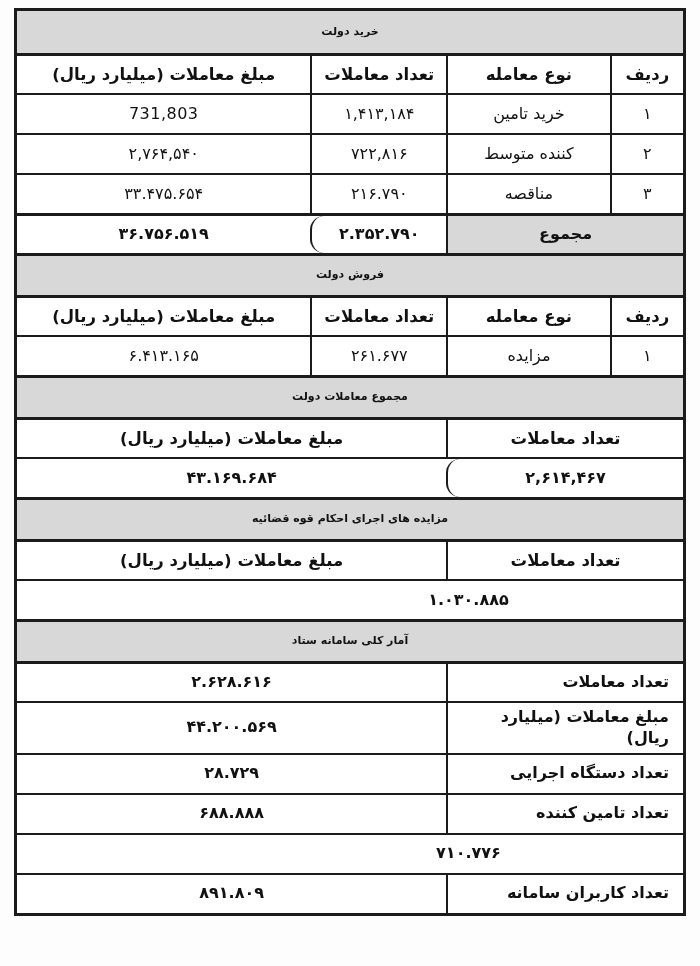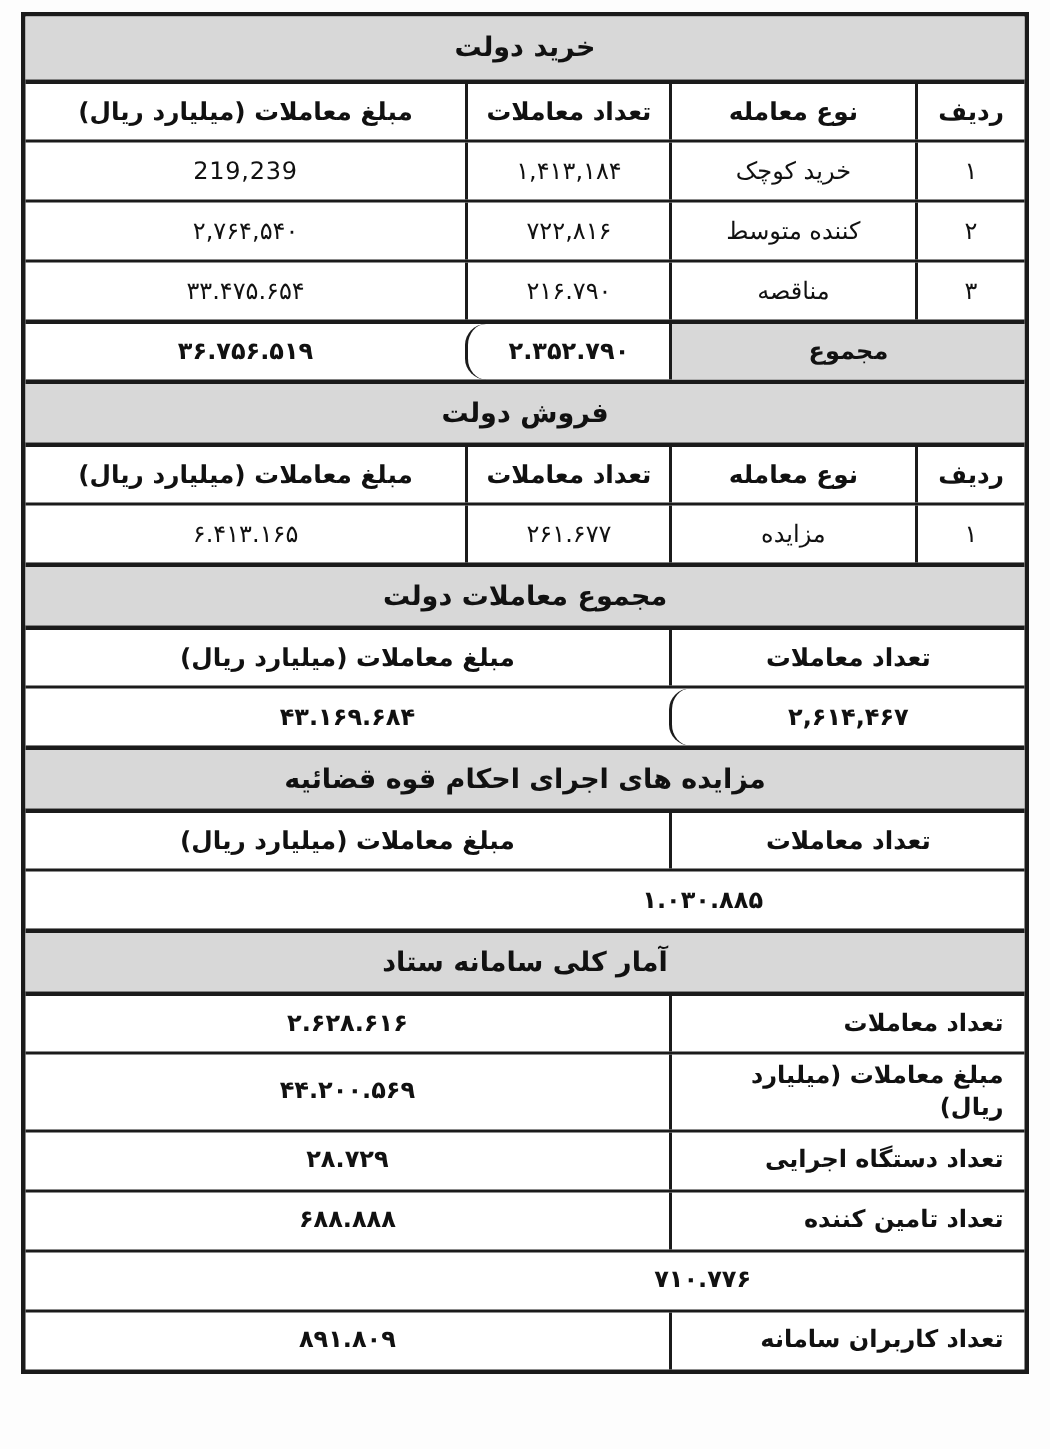--- a/index.html
+++ b/index.html
@@ -45,21 +45,21 @@
     line-height:1.3;
   }
   .row > div:last-child{border-left:none;}
   .sec-head{
     min-height:42px;
     background:var(--gray);
   }
   .sec-head > div{
     border-left:none;
     font-weight:bold;
-    font-size:18px;
+    font-size:11px;
     width:100%;
   }
   .colhead > div{font-weight:bold;font-size:16.5px;}
   
   .c-radif{width:11.01%;}
   .c-type{width:24.55%;}
   .c-count{width:20.39%;}
   .c-amount{width:44.05%;}
   .c-span2{width:35.56%;background:var(--gray);font-weight:bold;font-size:17px;}
   
@@ -83,23 +83,23 @@
     <div>خرید دولت</div>
   </div>
   <div class="row colhead thick">
     <div class="c-radif">ردیف</div>
     <div class="c-type">نوع معامله</div>
     <div class="c-count">تعداد معاملات</div>
     <div class="c-amount">مبلغ معاملات (میلیارد ریال)</div>
   </div>
   <div class="row">
     <div class="c-radif num">۱</div>
-    <div class="c-type">خرید کوچک</div>
+    <div class="c-type">خرید تامین</div>
     <div class="c-count num">۱,۴۱۳,۱۸۴</div>
-    <div class="c-amount num">219,239</div>
+    <div class="c-amount num">731,803</div>
   </div>
   <div class="row">
     <div class="c-radif num">۲</div>
     <div class="c-type">کننده متوسط</div>
     <div class="c-count num">۷۲۲,۸۱۶</div>
     <div class="c-amount num">۲,۷۶۴,۵۴۰</div>
   </div>
   <div class="row">
     <div class="c-radif num">۳</div>
     <div class="c-type">مناقصه</div>

